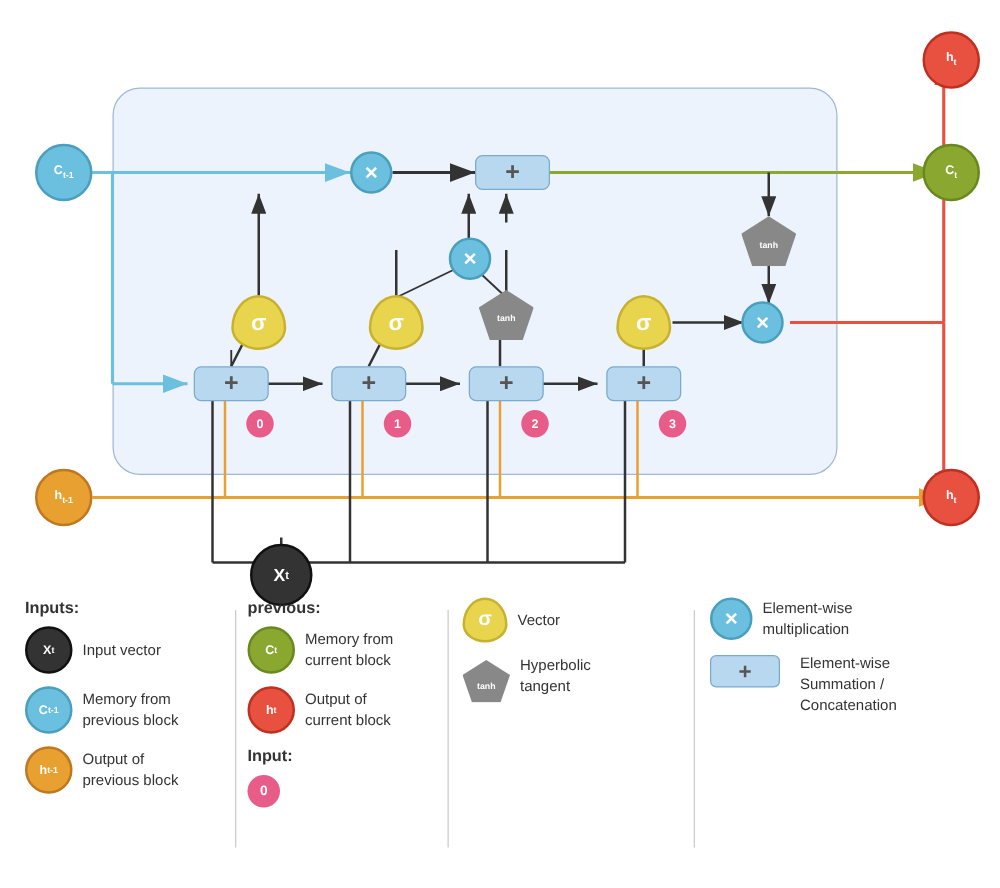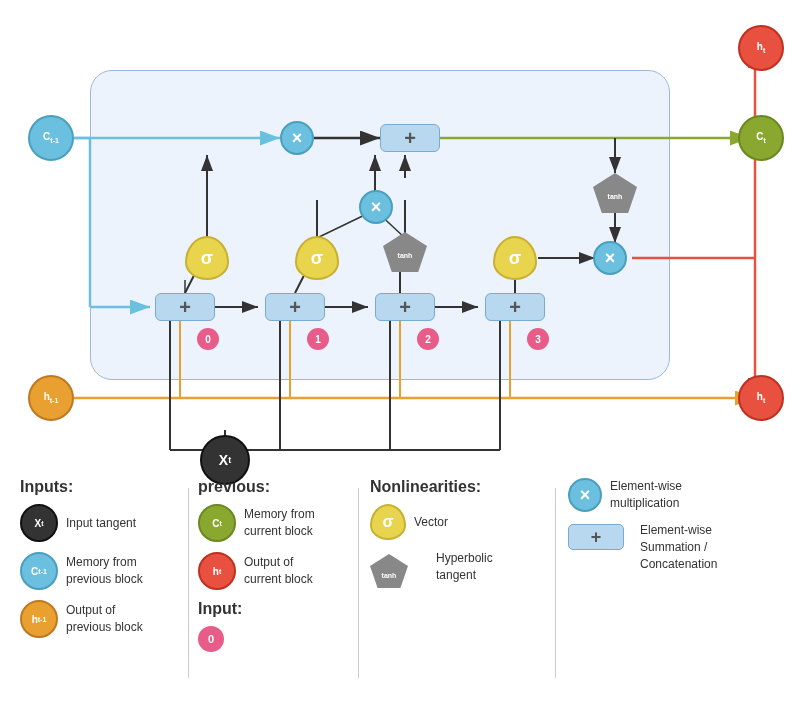--- a/index.html
+++ b/index.html
@@ -121,21 +121,21 @@
       top: 478px;
       left: 10px;
       width: 780px;
       height: 225px;
     }
     .legend-col {
       position: absolute;
       top: 0;
     }
     .legend-title {
-      font-size: 16px;
+      font-size: 13px;
       font-weight: bold;
       color: #333;
       margin-bottom: 8px;
     }
     .legend-item {
       display: flex;
       align-items: center;
       margin-bottom: 10px;
       font-size: 12px;
       color: #333;
@@ -355,21 +355,21 @@
 <div id="legend">
 
   <div class="legend-col" style="left:10px; width:160px;">
     <div class="legend-title">Inputs:</div>
     <div class="legend-item">
       <div class="icon-wrap">
         <div class="legend-circle" style="background:#333; border:2px solid #111; font-size:10px; width:38px; height:38px;">
           X<sub style="font-size:7px;">t</sub>
         </div>
       </div>
-      <div class="legend-text">Input tangent</div>
+      <div class="legend-text">Input vector</div>
     </div>
     <div class="legend-item">
       <div class="icon-wrap">
         <div class="legend-circle" style="background:#6bbfdf; border:2px solid #4a9fbf; font-size:10px; width:38px; height:38px;">
           C<sub style="font-size:7px;">t-1</sub>
         </div>
       </div>
       <div class="legend-text">Memory from<br>previous block</div>
     </div>
     <div class="legend-item">
@@ -409,34 +409,33 @@
         <div class="icon-wrap">
           <div class="legend-bias">0</div>
         </div>
       </div>
     </div>
   </div>
 
   <div class="divider-v" style="left:348px; top:10px; height:190px;"></div>
 
   <div class="legend-col" style="left:360px; width:175px;">
-    <div class="legend-title">Nonlinearities:</div>
     <div class="legend-item">
       <div class="icon-wrap">
         <div class="legend-sigma">σ</div>
       </div>
       <div class="legend-text">Vector</div>
     </div>
     <div class="legend-item" style="align-items:flex-start; margin-top:6px;">
       <div class="icon-wrap" style="margin-top:4px;">
         <div class="legend-tanh">
           <span style="margin-top:8px; font-size:7px; color:#fff;">tanh</span>
         </div>
       </div>
-      <div class="legend-text" style="margin-left:20px;">Hyperbolic<br>tangent</div>
+      <div class="legend-text" style="margin-left:0;">Hyperbolic<br>tangent</div>
     </div>
   </div>
 
   <div class="divider-v" style="left:545px; top:10px; height:190px;"></div>
 
   <div class="legend-col" style="left:558px; width:230px;">
     <div class="legend-item">
       <div class="icon-wrap">
         <div class="legend-op-x">×</div>
       </div>

